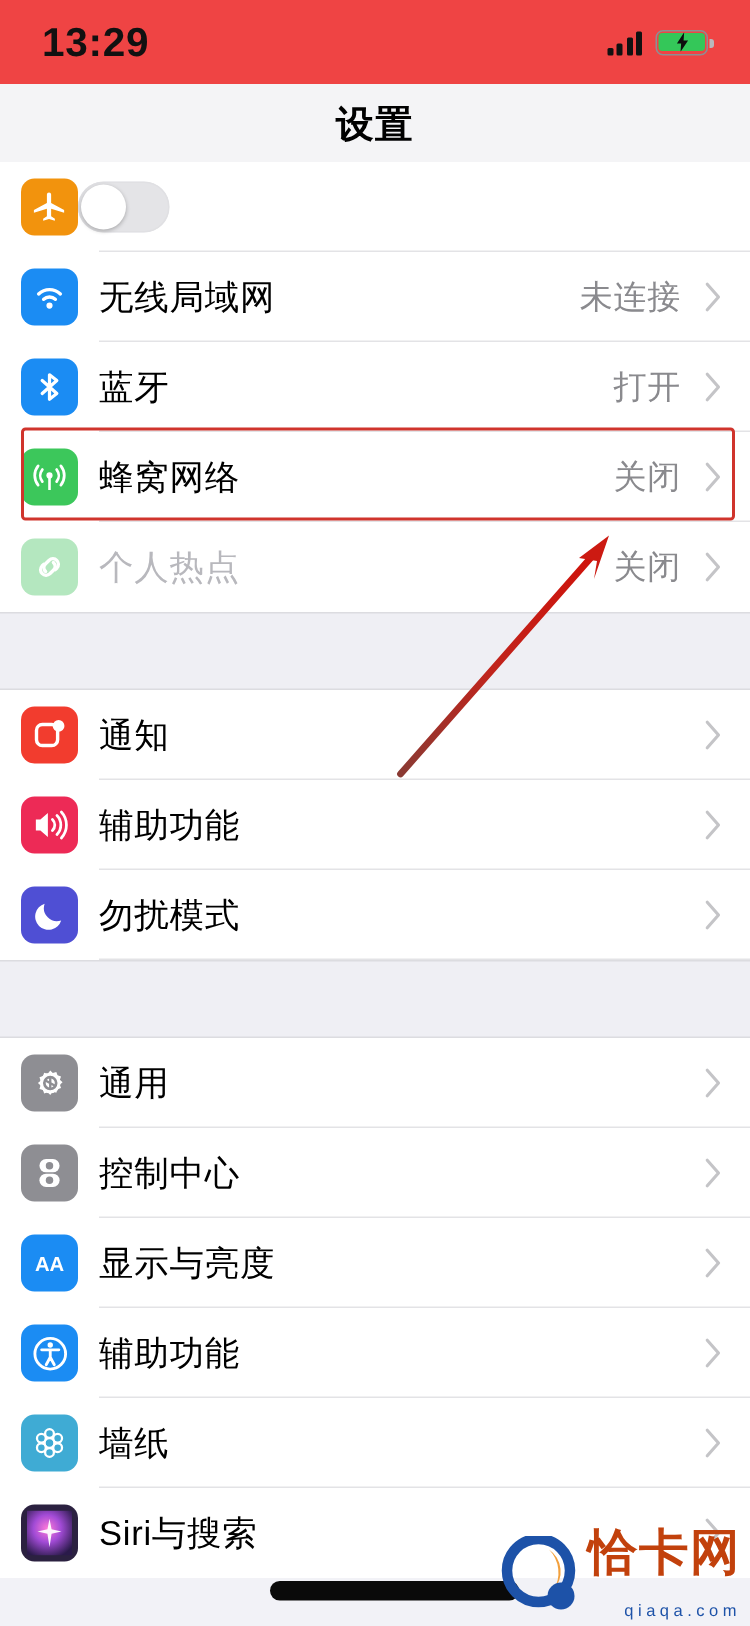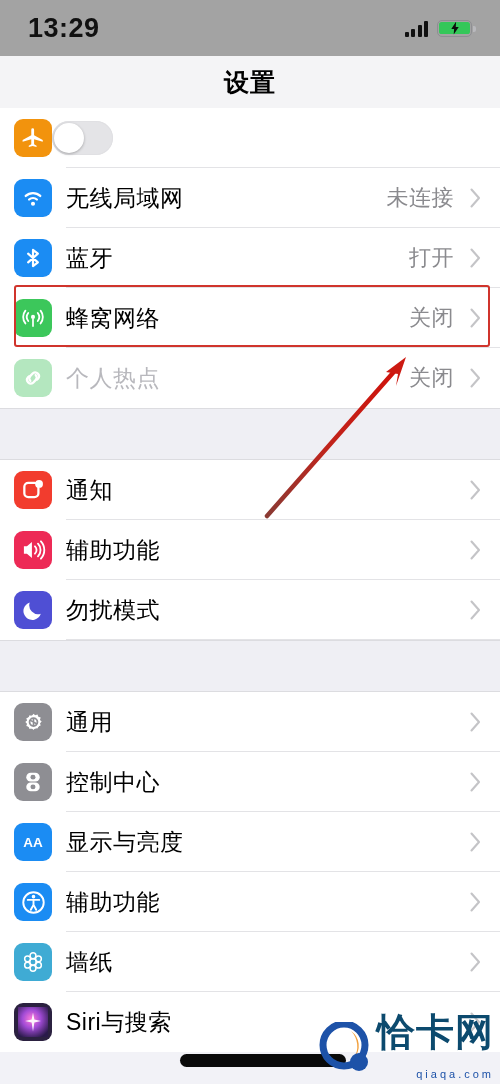--- a/index.html
+++ b/index.html
@@ -6,21 +6,21 @@
   body{
     width:500px;height:1084px;overflow:hidden;
     background:#efeff4;
     font-family:"Liberation Sans","DejaVu Sans",sans-serif;
     -webkit-font-smoothing:antialiased;
   }
   #phone{position:relative;width:500px;height:1084px;background:#f2f2f7;overflow:hidden;}
 
   
   .statusbar{
-    position:relative;height:56px;background:#a3a3a3;
+    position:relative;height:56px;background:#ef4444;
     display:flex;align-items:center;justify-content:space-between;
     padding:0 28px;box-sizing:border-box;
   }
   .sb-time{font-size:27px;font-weight:700;color:#111;letter-spacing:.5px;}
   .sb-right{display:flex;align-items:center;gap:9px;}
   .sig{display:flex;align-items:flex-end;gap:2.5px;height:17px;}
   .sig i{display:block;width:4px;background:#111;border-radius:1px;}
   .sig i:nth-child(1){height:5px;}
   .sig i:nth-child(2){height:8px;}
   .sig i:nth-child(3){height:12px;}
@@ -53,21 +53,21 @@
   
   .hl-box{
     position:absolute;left:14px;top:285px;width:476px;height:62px;
     border:2.2px solid #d0342c;border-radius:3px;box-sizing:border-box;
     pointer-events:none;z-index:30;
   }
   .arrow{position:absolute;left:0;top:0;width:500px;height:1084px;pointer-events:none;z-index:29;}
   .redact{position:absolute;left:180px;top:1054px;width:166px;height:13px;background:#0a0a0a;border-radius:7px;z-index:31;}
   .watermark{position:absolute;right:6px;bottom:4px;z-index:32;display:flex;align-items:center;gap:4px;}
   .wm-text{display:flex;flex-direction:column;line-height:1;}
-  .wm-main{font-size:38px;font-weight:700;color:#0c4a6e;letter-spacing:1px;}
+  .wm-main{font-size:33px;font-weight:700;color:#c2410c;letter-spacing:1px;}
   .wm-sub{font-size:11px;color:#1d52a8;letter-spacing:3px;text-align:right;margin-top:18px;}
 </style>
 </head>
 <body>
 
 <div id="phone">
 
   <div class="statusbar">
     <div class="sb-time">13:29</div>
     <div class="sb-right">

